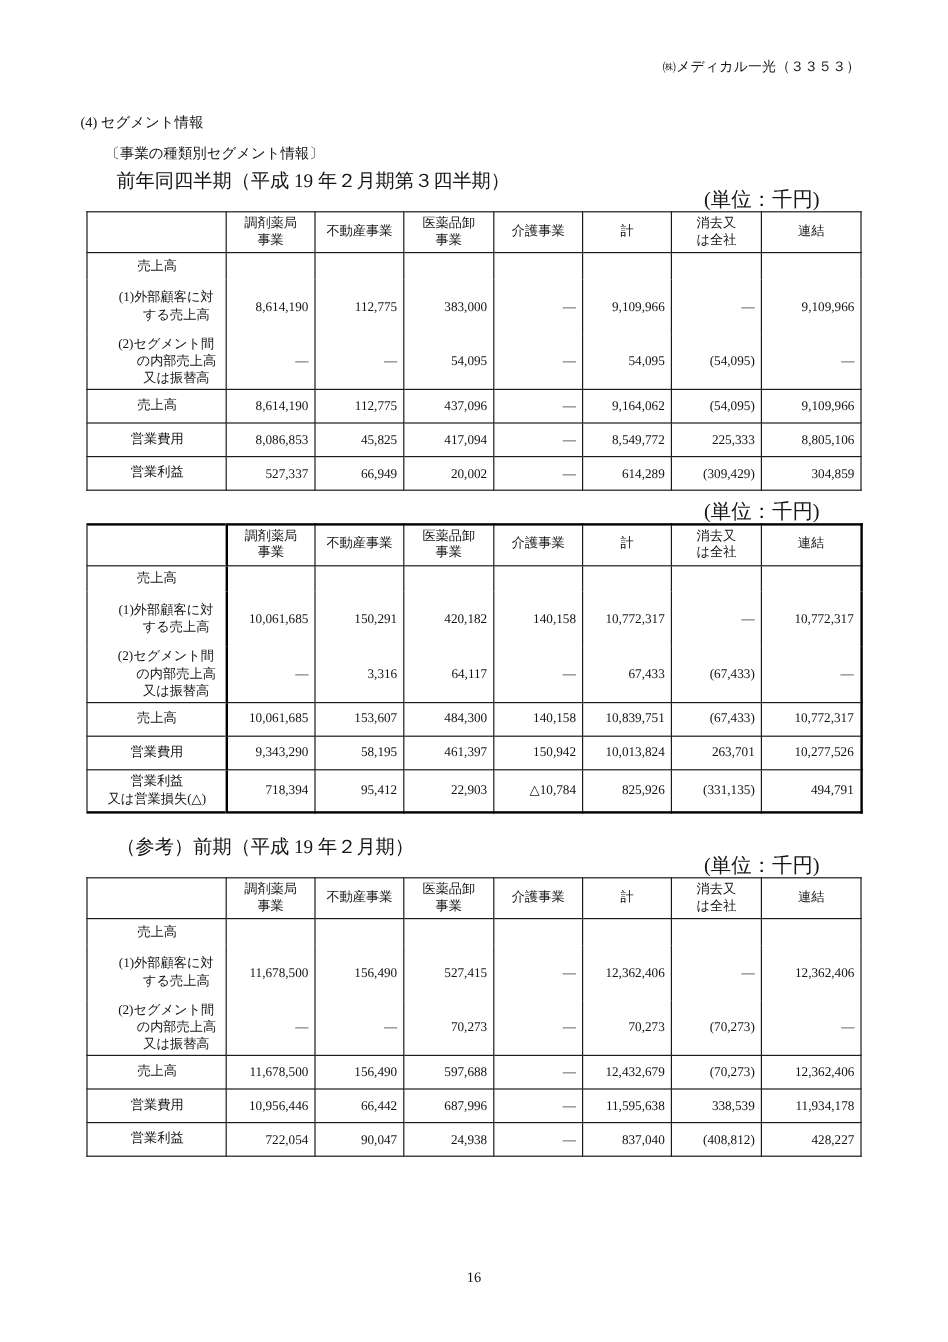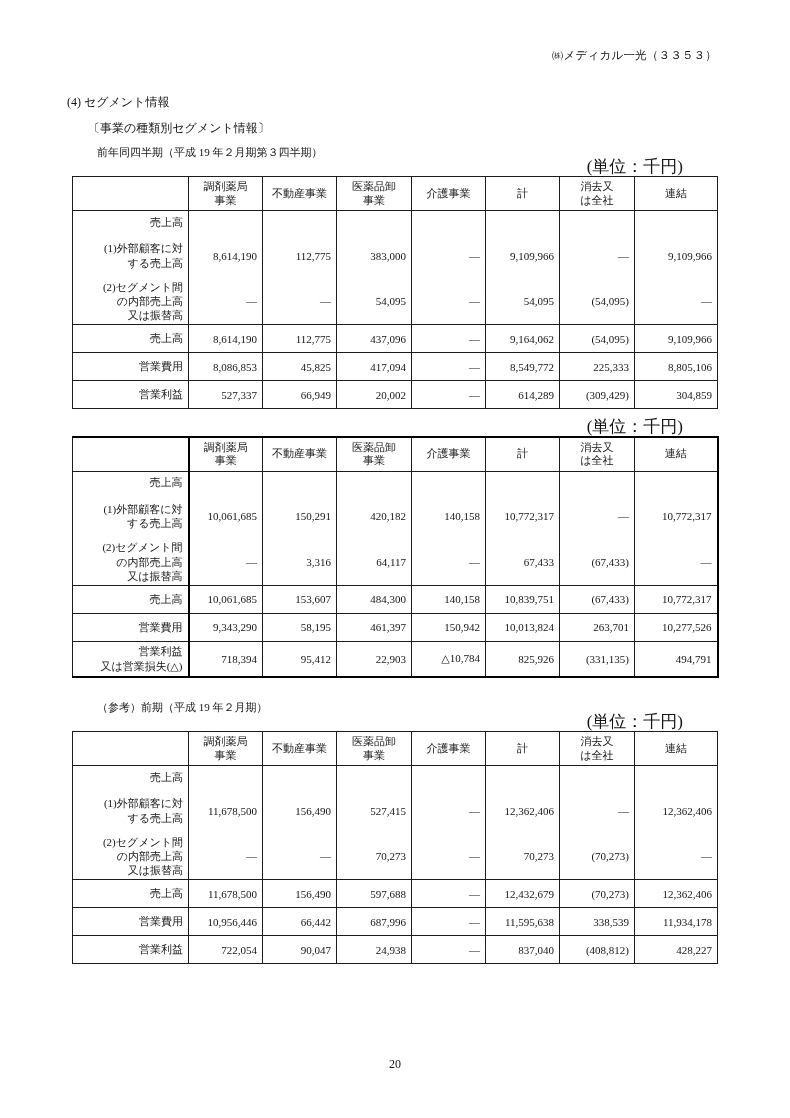--- a/index.html
+++ b/index.html
@@ -7,27 +7,27 @@
        font-family:"Liberation Serif","DejaVu Serif",serif;position:relative;overflow:hidden}
 
   .doc-header{position:absolute;top:48px;left:72px;width:645px;display:flex;
               justify-content:flex-end;gap:30px;font-size:11.5px;letter-spacing:.2px}
 
   .sec-heading{position:absolute;left:67px;top:94px;font-size:12px}
   .sec-subheading{position:absolute;left:88px;top:120px;font-size:12px}
 
   .block{position:absolute;left:72px;width:645px}
   .b1{top:144px}.b2{top:420px}.b3{top:699px}
-  .tbl-title{font-size:11px;line-height:16px;margin-left:25px;white-space:nowrap}
+  .tbl-title{font-size:16px;line-height:16px;margin-left:25px;white-space:nowrap}
   .unit{font-size:17px;line-height:14px;text-align:right;padding-right:34px;margin-bottom:2px}
 
   table{border-collapse:collapse;table-layout:fixed;width:645px;font-size:11px}
   td{border:1px solid #1c1c1c;padding:0 5px;vertical-align:middle;overflow:hidden}
   td.ch{text-align:center;white-space:pre-line;line-height:1.25;padding:2px 1px}
-  td.lbl{text-align:right;padding-left:6px;white-space:pre-line;line-height:1.3}
+  td.lbl{text-align:center;padding-left:6px;white-space:pre-line;line-height:1.3}
   td.hang{padding-left:38px;text-indent:-17px}
   td.num{text-align:right;padding-right:5px}
   tr.h{height:34px}
   tr.rs{height:22px} tr.rs td{border-bottom:0}
   tr.re{height:46px} tr.re td{border-top:0;border-bottom:0}
   tr.ri{height:46px} tr.ri td{border-top:0}
   tr.r28{height:28px}
   tr.r36{height:36px}
   table.emph{border-top:2px solid #000;border-right:2px solid #000;border-bottom:2px solid #000}
   table.emph td:first-child{border-right:2px solid #000}
@@ -322,13 +322,13 @@
       <td class="num">24,938</td>
       <td class="num">―</td>
       <td class="num">837,040</td>
       <td class="num">(408,812)</td>
       <td class="num">428,227</td>
     </tr>
   </tbody>
     </table>
 </div>
 
-<div class="pagenum">20</div>
+<div class="pagenum">16</div>
 
 </body></html>

